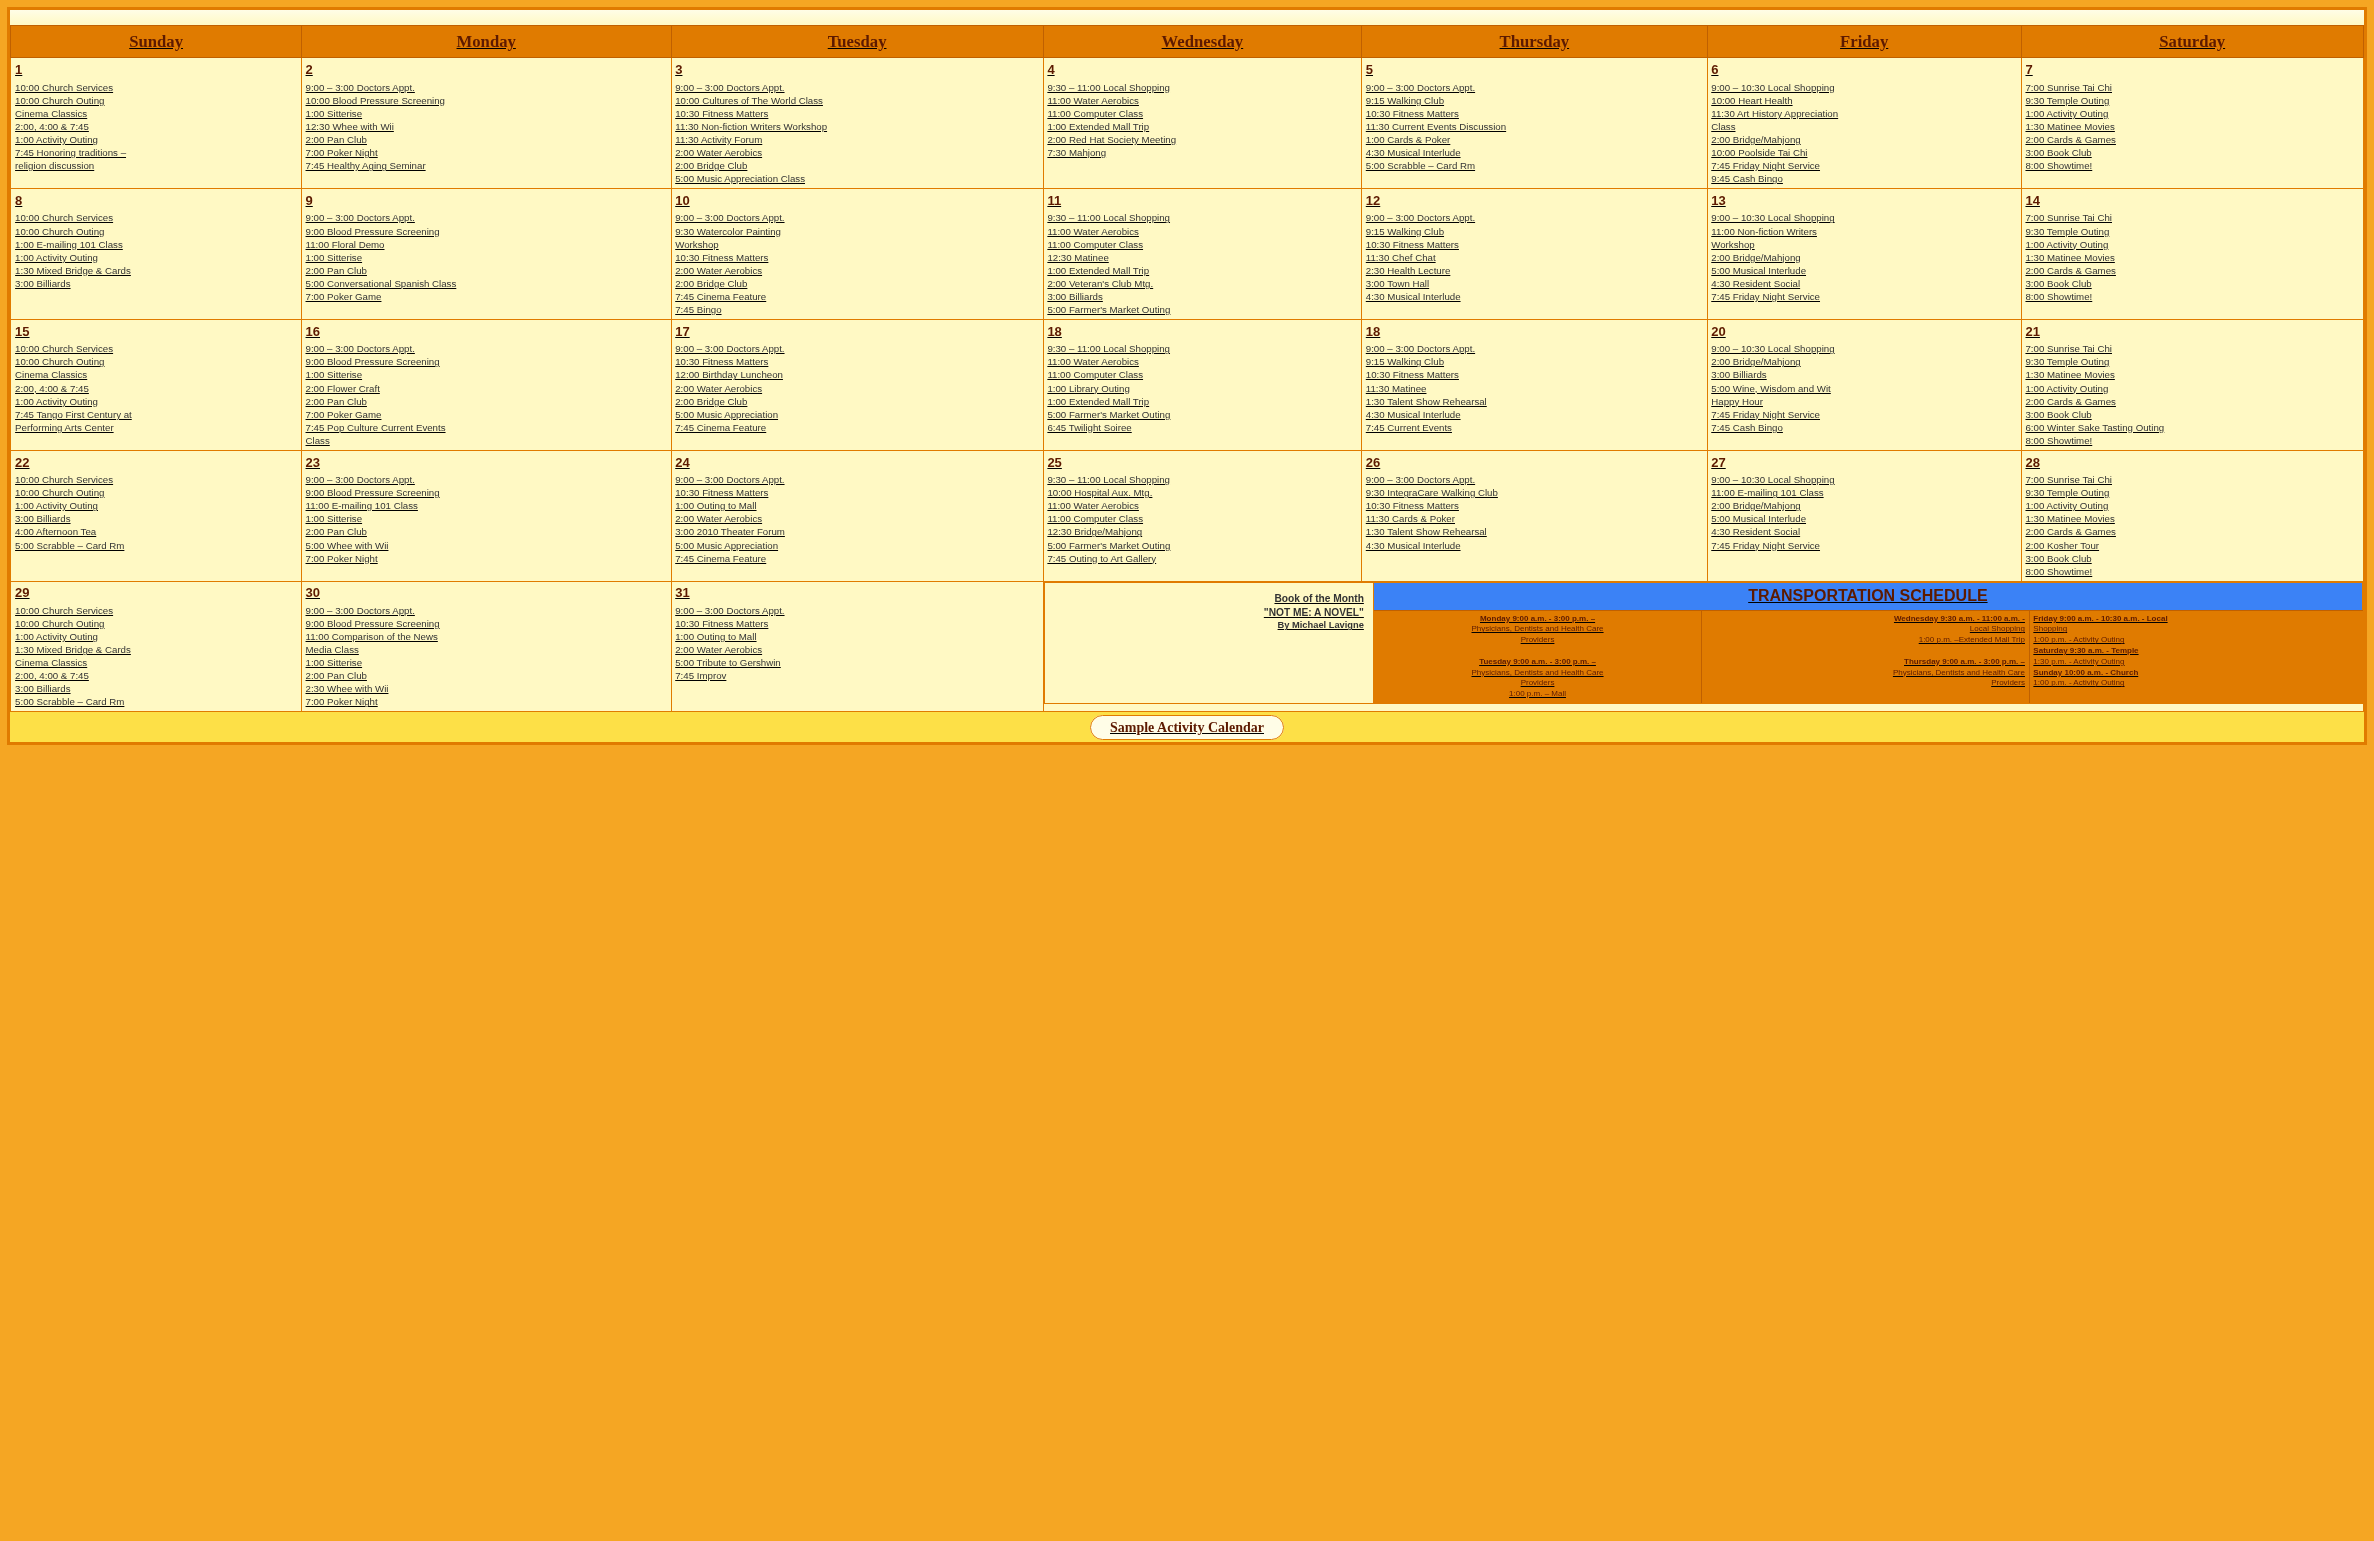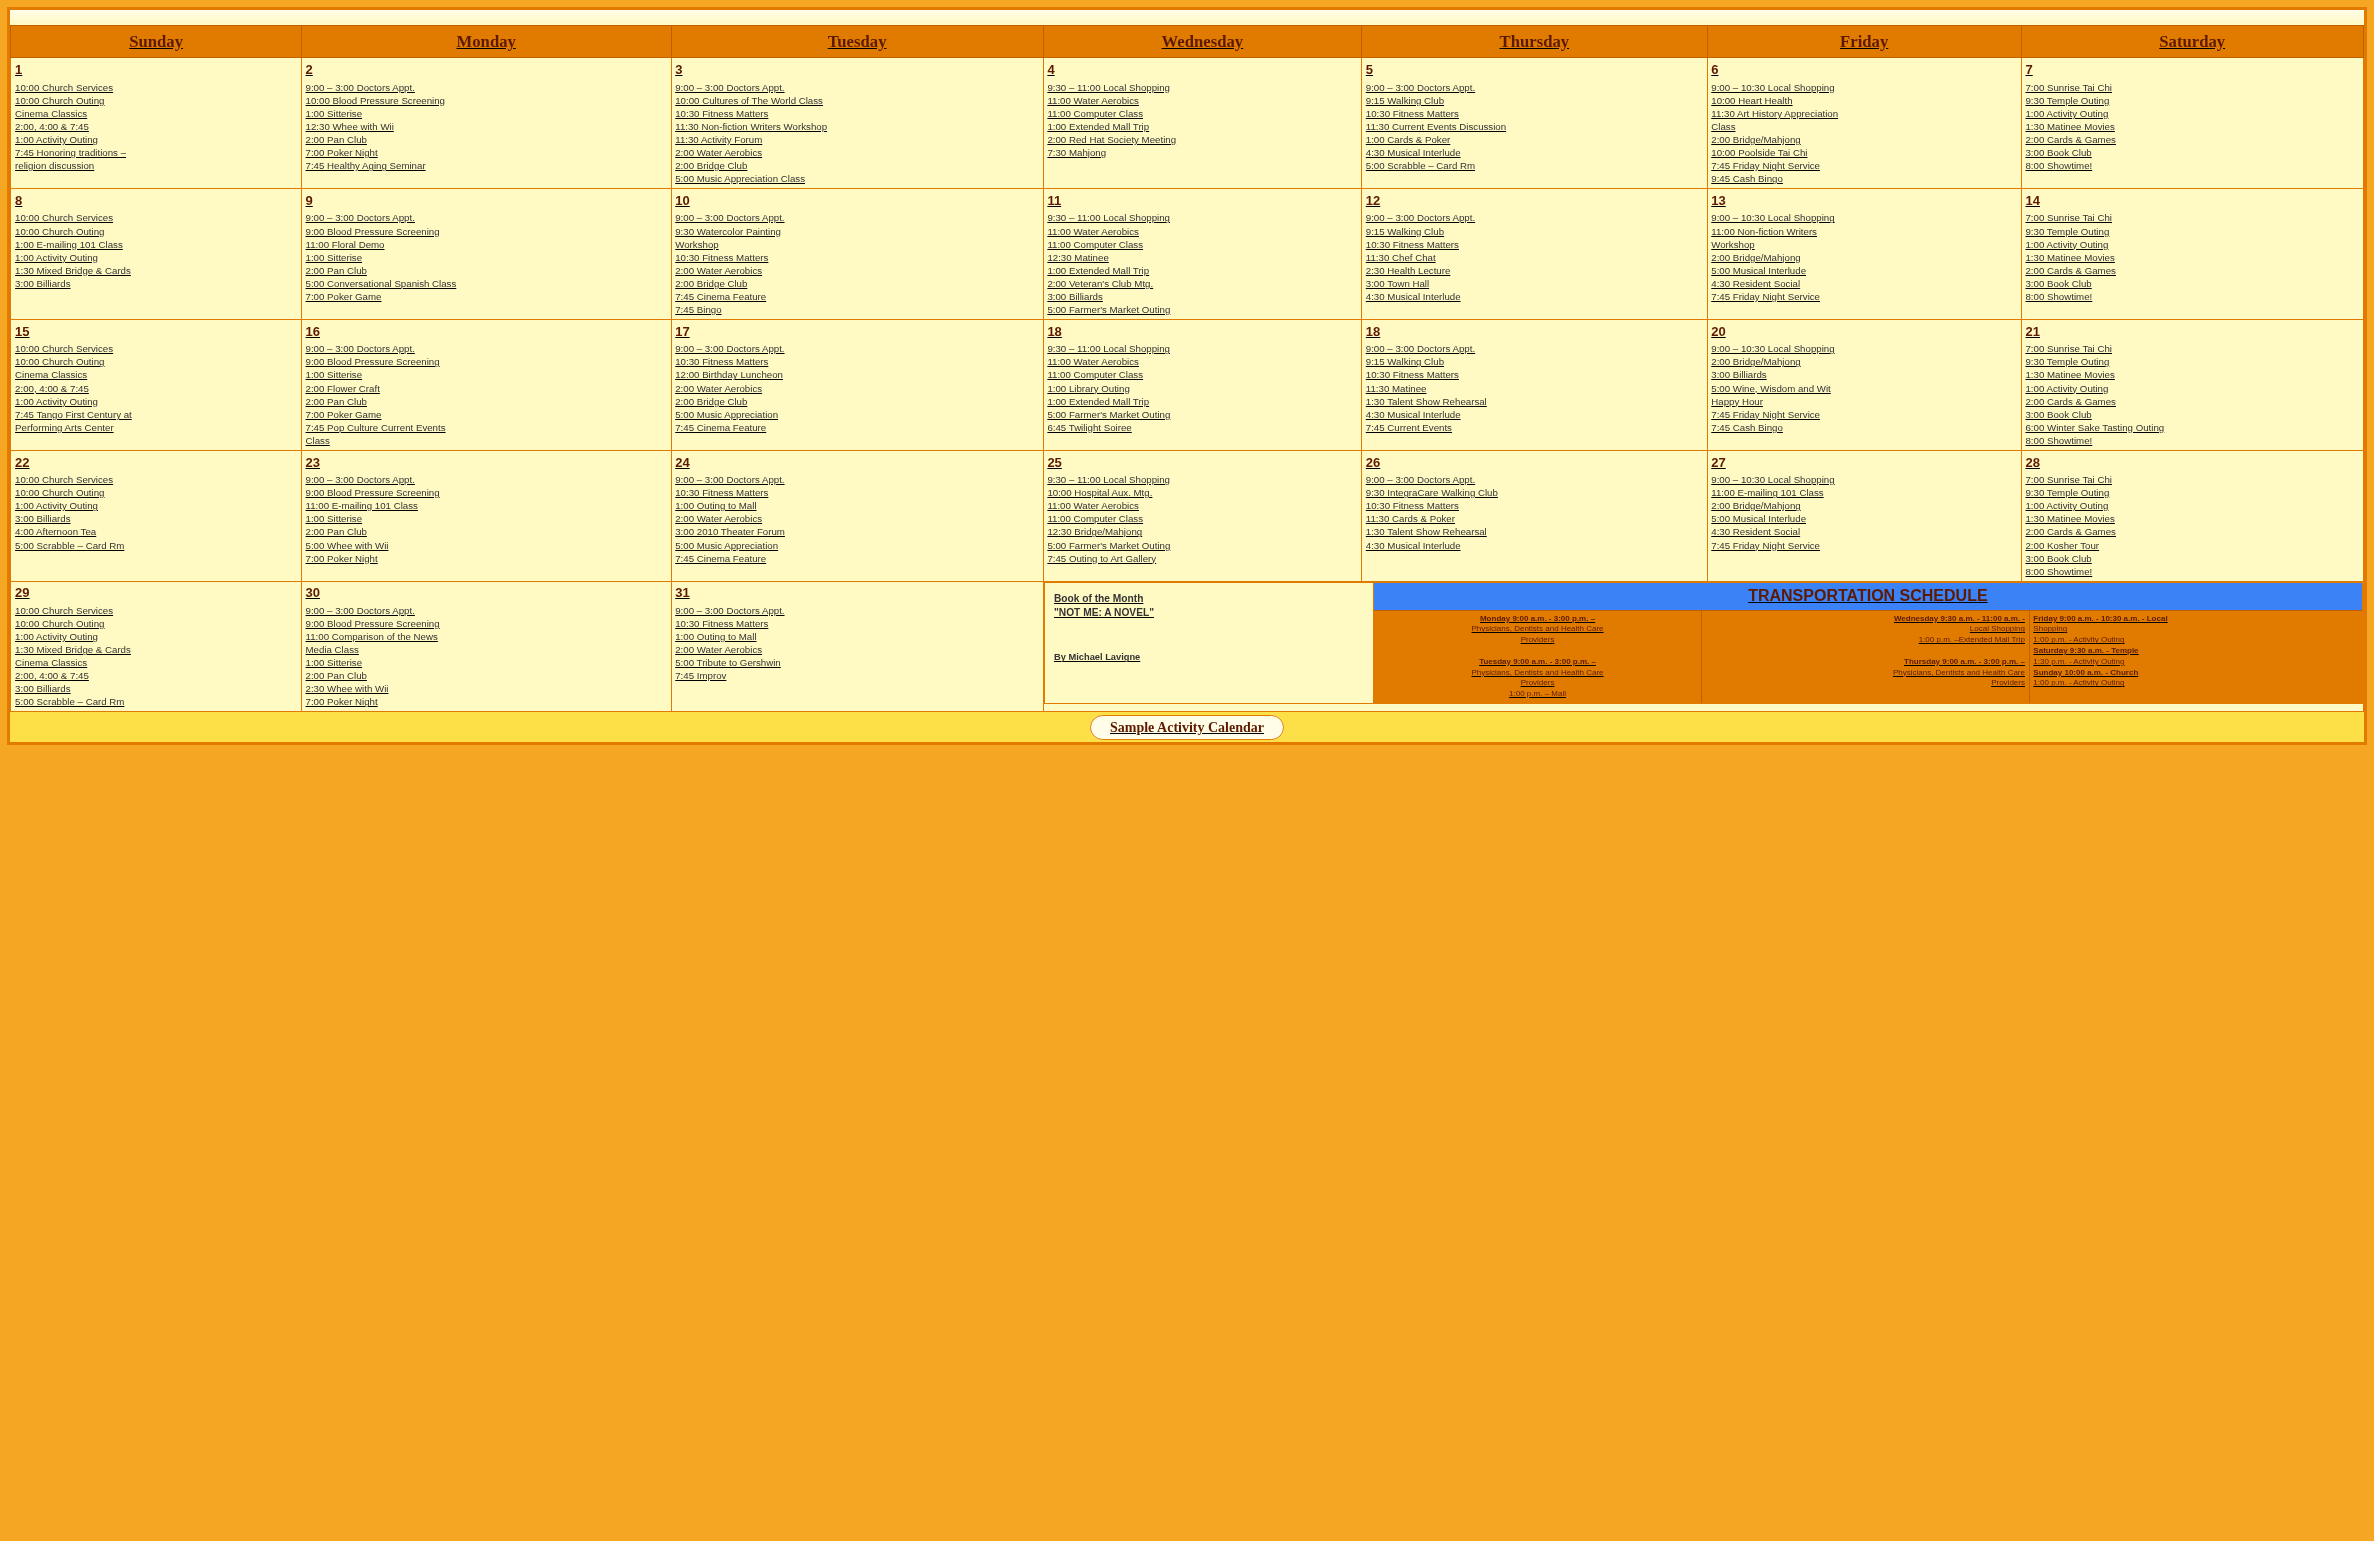--- a/index.html
+++ b/index.html
@@ -59,21 +59,21 @@
       color: #5d1a00;
       display: block;
       margin-bottom: 1.9px;
     }
     .event-line {
       display: block;
       color: #333;
     }
     .book-cell {
       background: #fff9c4;
-      text-align: left;
+      text-align: right;
       vertical-align: middle;
       font-size: 12px;
       font-weight: bold;
       color: #5d1a00;
       line-height: 1.6;
     }
     .bottom-label {
       text-align: center;
       padding: 5.6px;
       background: #fde047;
@@ -437,21 +437,21 @@
             <span class="event-line">5:00 Tribute to Gershwin</span>
             <span class="event-line">7:45 Improv</span>
           </td>
         <td colspan="4" style="padding:0;">
           <table style="width:100%;height:100%;border-collapse:collapse;">
             <tbody>
                 <tr>
               <td class="book-cell" rowspan="2" style="width:25%;border-right:0.9px solid #e07b00;padding:9.3px;">
                     <span style="font-size:10.2px;font-weight:bold;display:block;">Book of the Month</span>
                     <span style="font-size:10.2px;display:block;">"NOT ME: A NOVEL"</span>
-                    <span style="font-size:9.3px;display:block;margin-top:32px;">By Michael Lavigne</span>
+                    <span style="font-size:9.3px;display:block;">By Michael Lavigne</span>
                   </td>
               <td colspan="3" style="background:#3b82f6;text-align:center;font-weight:bold;font-size:16px;color:#5d1a00;padding:2.8px;border-bottom:0.9px solid #c06000;">TRANSPORTATION SCHEDULE</td>
             </tr>
             <tr>
               <td style="background:#e07b00;vertical-align:top;padding:2.8px 3.7px;font-size:8px;color:#5d1a00;border-right:0.9px solid #c06000;text-align:center;"><strong>Monday 9:00 a.m. - 3:00 p.m. –</strong><br>Physicians, Dentists and Health Care<br>Providers<br><br><strong>Tuesday 9:00 a.m. - 3:00 p.m. –</strong><br>Physicians, Dentists and Health Care<br>Providers<br>1:00 p.m. – Mall</td>
               <td style="background:#e07b00;vertical-align:top;padding:2.8px 3.7px;font-size:8px;color:#5d1a00;border-right:0.9px solid #c06000;text-align:right;"><strong>Wednesday 9:30 a.m. - 11:00 a.m. -</strong><br>Local Shopping<br>1:00 p.m. –Extended Mall Trip<br><br><strong>Thursday 9:00 a.m. - 3:00 p.m. –</strong><br>Physicians, Dentists and Health Care<br>Providers</td>
               <td style="background:#e07b00;vertical-align:top;padding:2.8px 3.7px;font-size:8px;color:#5d1a00;"><strong>Friday 9:00 a.m. - 10:30 a.m. - Local</strong><br>Shopping<br>1:00 p.m. - Activity Outing<br><strong>Saturday 9:30 a.m. - Temple</strong><br>1:30 p.m. - Activity Outing<br><strong>Sunday 10:00 a.m. - Church</strong><br>1:00 p.m. - Activity Outing</td>
             </tr>
           </tbody>
             </table>

